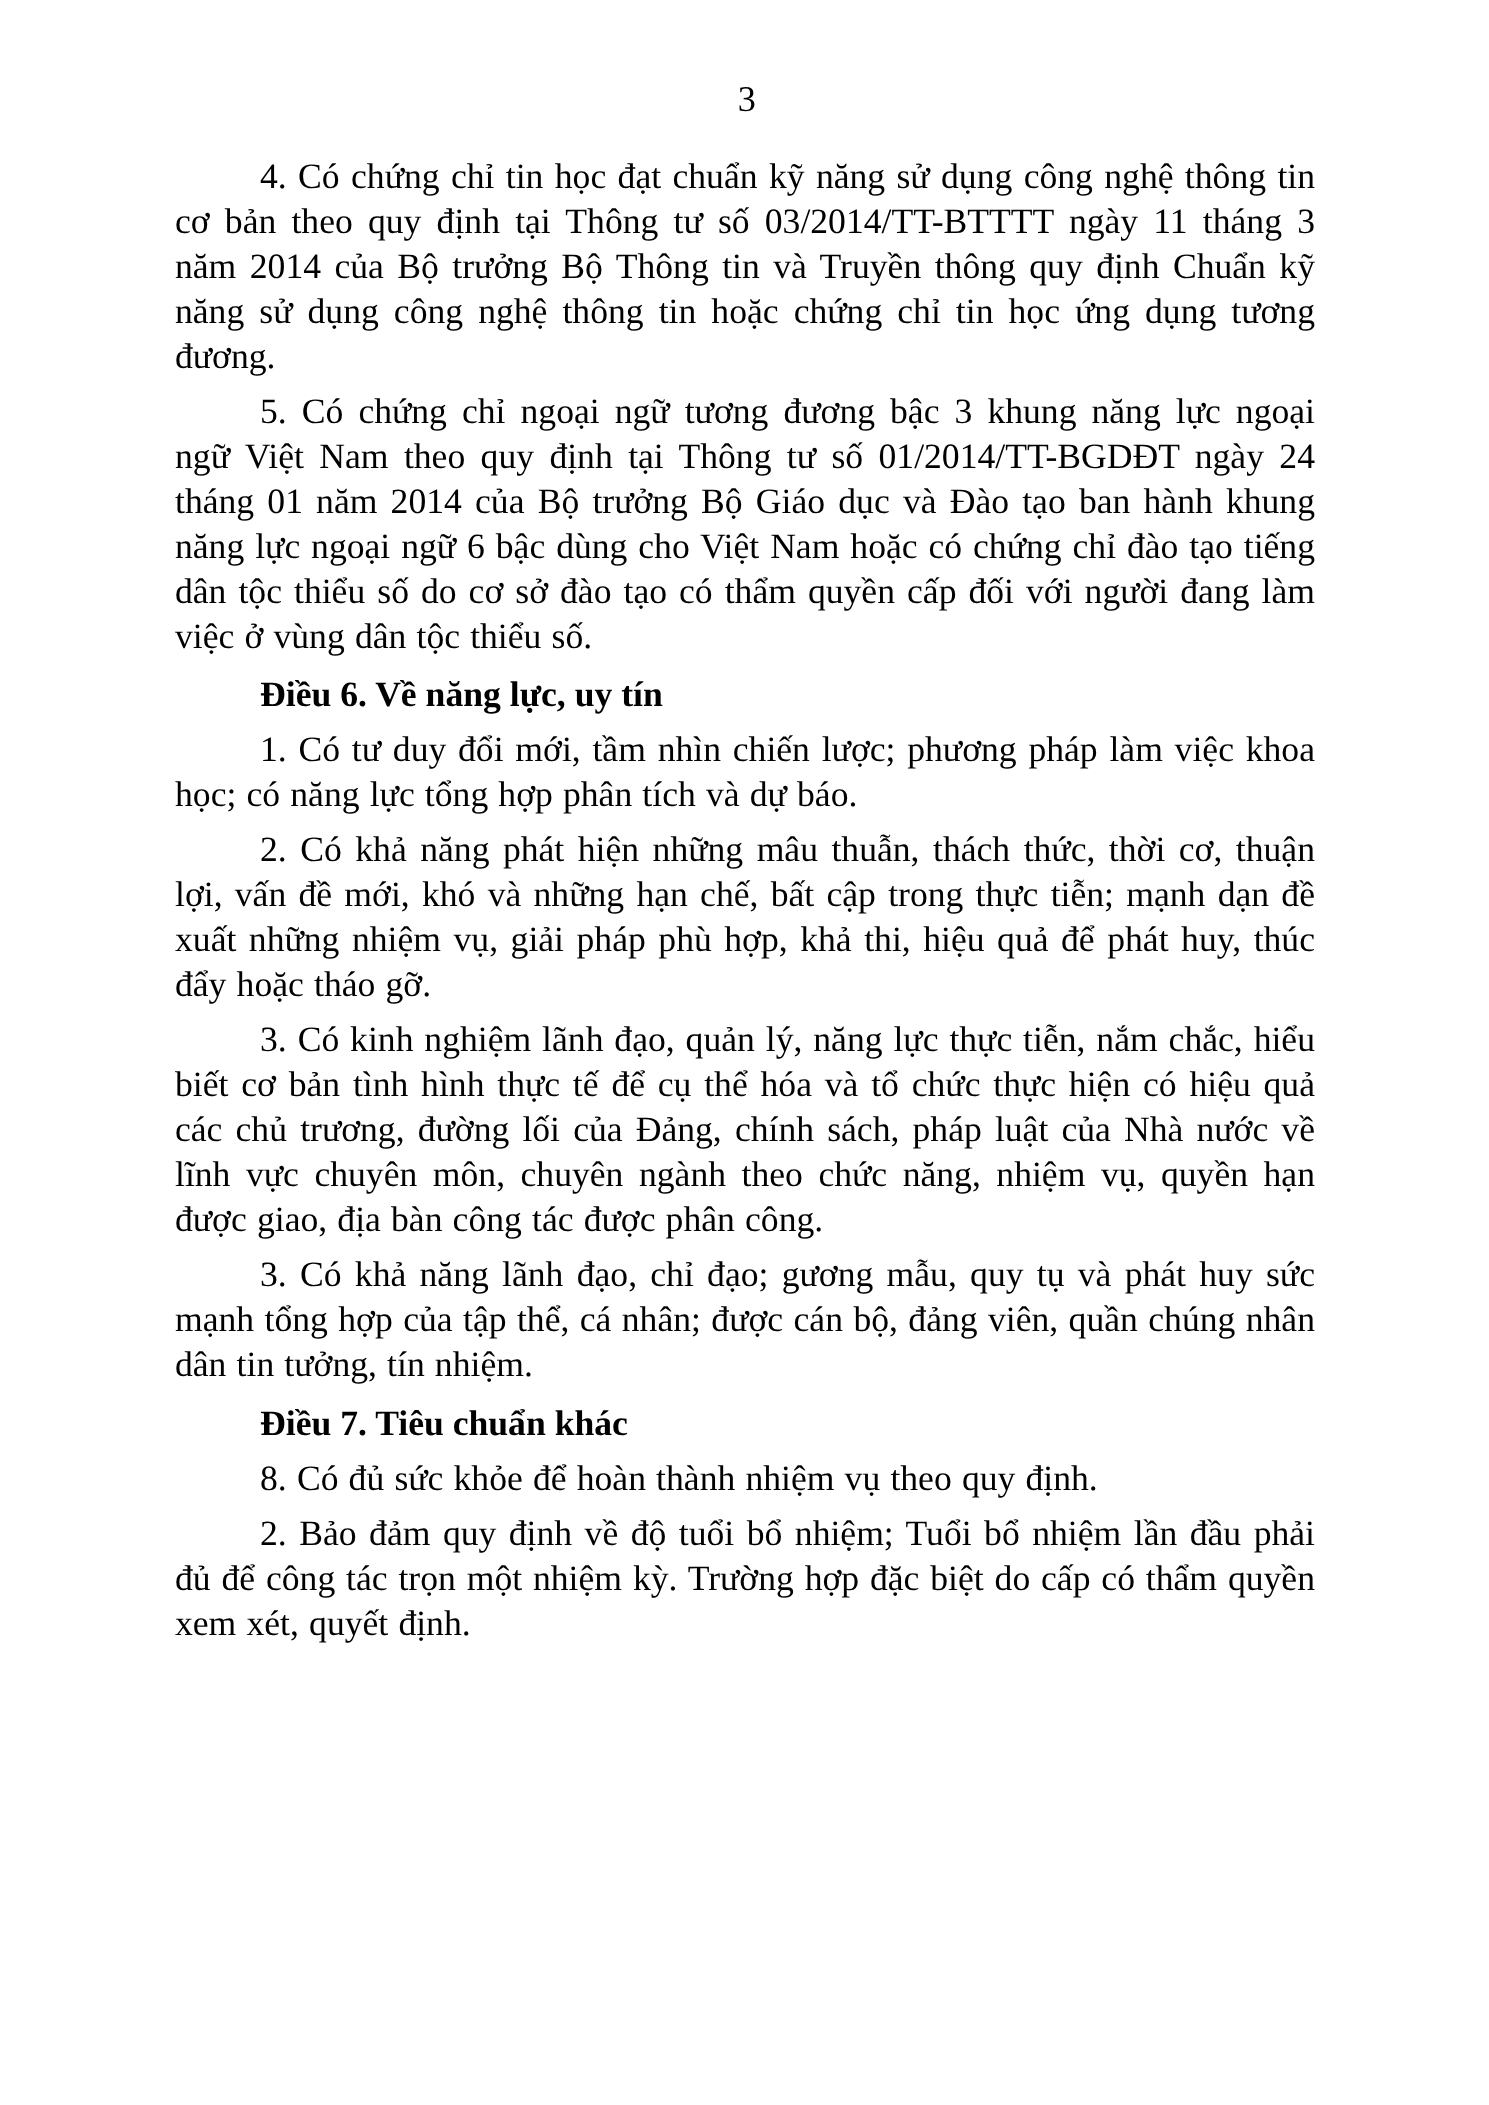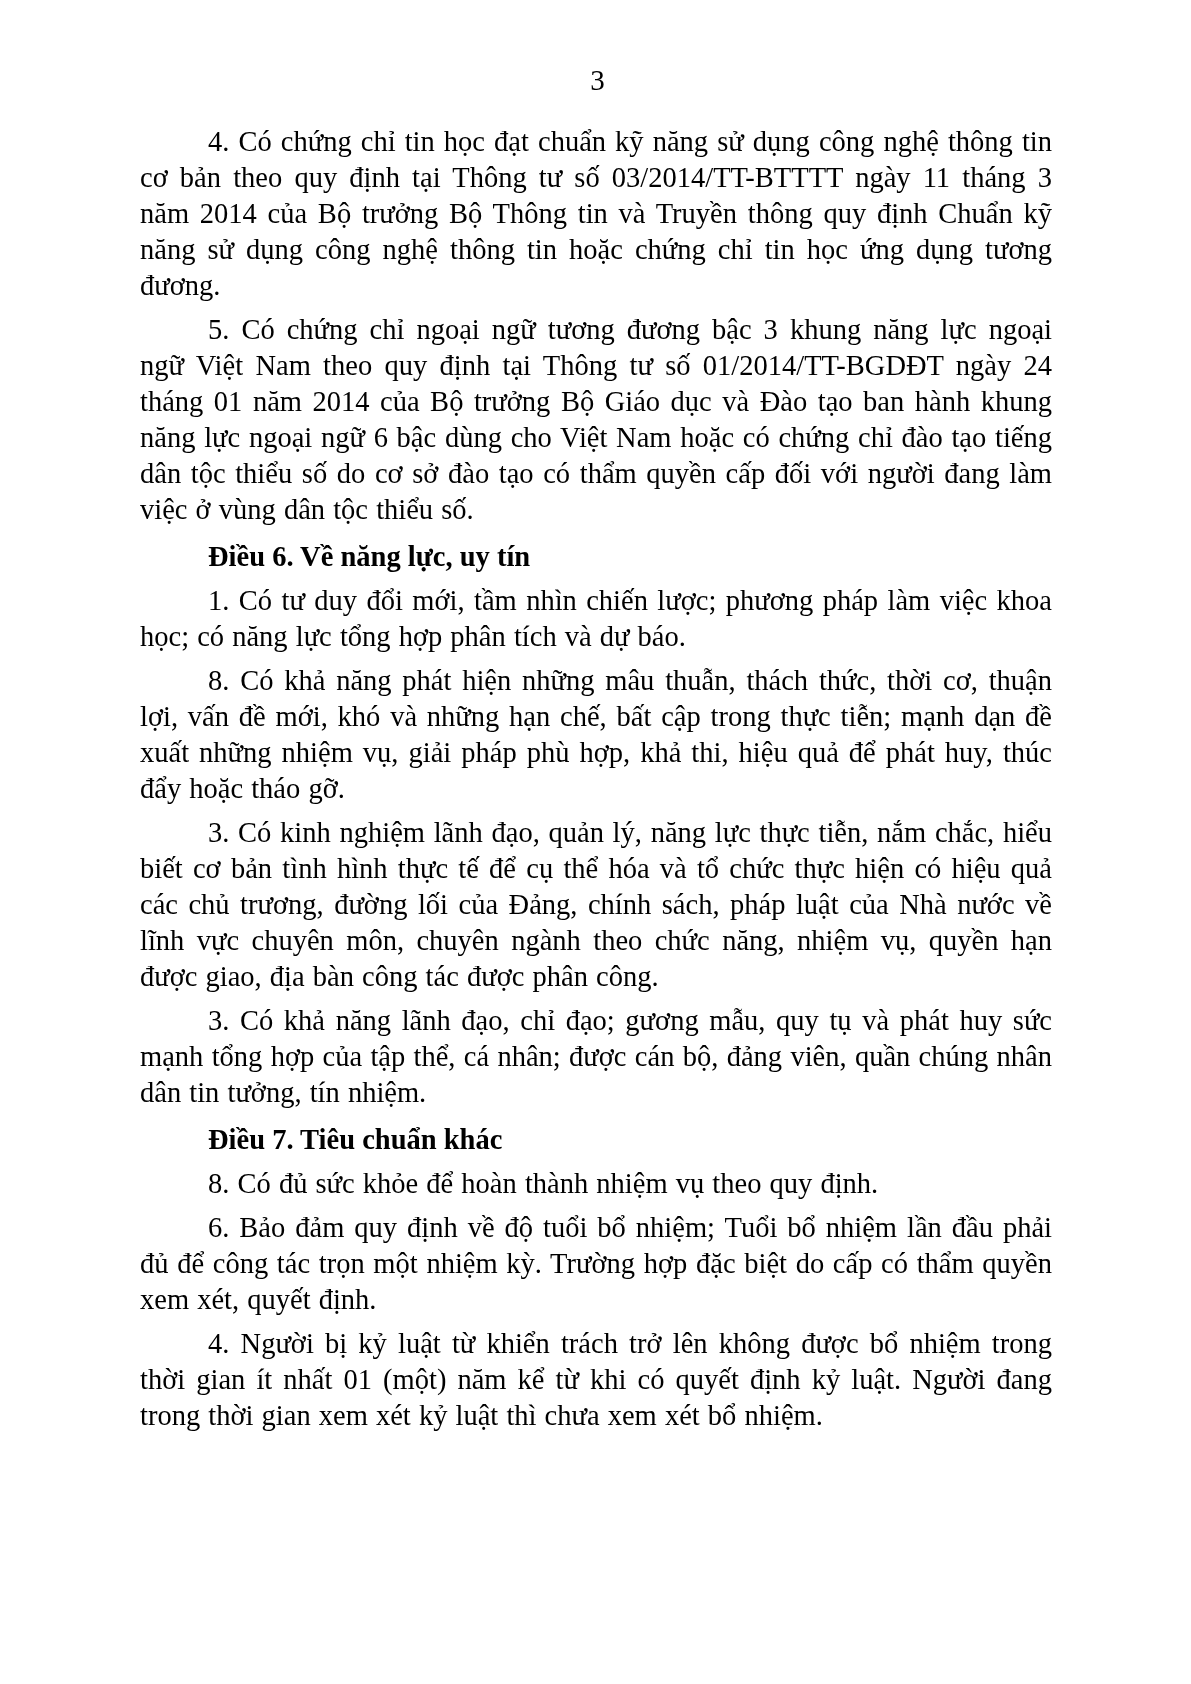--- a/index.html
+++ b/index.html
@@ -53,29 +53,28 @@
   <div class="page-number">3</div>
 
   <p class="para">4. Có chứng chỉ tin học đạt chuẩn kỹ năng sử dụng công nghệ thông tin cơ bản theo quy định tại Thông tư số 03/2014/TT-BTTTT ngày 11 tháng 3 năm 2014 của Bộ trưởng Bộ Thông tin và Truyền thông quy định Chuẩn kỹ năng sử dụng công nghệ thông tin hoặc chứng chỉ tin học ứng dụng tương đương.</p>
 
   <p class="para">5. Có chứng chỉ ngoại ngữ tương đương bậc 3 khung năng lực ngoại ngữ Việt Nam theo quy định tại Thông tư số 01/2014/TT-BGDĐT ngày 24 tháng 01 năm 2014 của Bộ trưởng Bộ Giáo dục và Đào tạo ban hành khung năng lực ngoại ngữ 6 bậc dùng cho Việt Nam hoặc có chứng chỉ đào tạo tiếng dân tộc thiểu số do cơ sở đào tạo có thẩm quyền cấp đối với người đang làm việc ở vùng dân tộc thiểu số.</p>
 
   <h2 class="heading">Điều 6. Về năng lực, uy tín</h2>
 
   <p class="para">1. Có tư duy đổi mới, tầm nhìn chiến lược; phương pháp làm việc khoa học; có năng lực tổng hợp phân tích và dự báo.</p>
 
-  <p class="para">8. Có khả năng phát hiện những mâu thuẫn, thách thức, thời cơ, thuận lợi, vấn đề mới, khó và những hạn chế, bất cập trong thực tiễn; mạnh dạn đề xuất những nhiệm vụ, giải pháp phù hợp, khả thi, hiệu quả để phát huy, thúc đẩy hoặc tháo gỡ.</p>
+  <p class="para">2. Có khả năng phát hiện những mâu thuẫn, thách thức, thời cơ, thuận lợi, vấn đề mới, khó và những hạn chế, bất cập trong thực tiễn; mạnh dạn đề xuất những nhiệm vụ, giải pháp phù hợp, khả thi, hiệu quả để phát huy, thúc đẩy hoặc tháo gỡ.</p>
 
   <p class="para">3. Có kinh nghiệm lãnh đạo, quản lý, năng lực thực tiễn, nắm chắc, hiểu biết cơ bản tình hình thực tế để cụ thể hóa và tổ chức thực hiện có hiệu quả các chủ trương, đường lối của Đảng, chính sách, pháp luật của Nhà nước về lĩnh vực chuyên môn, chuyên ngành theo chức năng, nhiệm vụ, quyền hạn được giao, địa bàn công tác được phân công.</p>
 
 
   <p class="para">3. Có khả năng lãnh đạo, chỉ đạo; gương mẫu, quy tụ và phát huy sức mạnh tổng hợp của tập thể, cá nhân; được cán bộ, đảng viên, quần chúng nhân dân tin tưởng, tín nhiệm.</p>
 
   <h2 class="heading">Điều 7. Tiêu chuẩn khác</h2>
 
   <p class="para">8. Có đủ sức khỏe để hoàn thành nhiệm vụ theo quy định.</p>
 
-  <p class="para">6. Bảo đảm quy định về độ tuổi bổ nhiệm; Tuổi bổ nhiệm lần đầu phải đủ để công tác trọn một nhiệm kỳ. Trường hợp đặc biệt do cấp có thẩm quyền xem xét, quyết định.</p>
+  <p class="para">2. Bảo đảm quy định về độ tuổi bổ nhiệm; Tuổi bổ nhiệm lần đầu phải đủ để công tác trọn một nhiệm kỳ. Trường hợp đặc biệt do cấp có thẩm quyền xem xét, quyết định.</p>
 
 
-  <p class="para">4. Người bị kỷ luật từ khiển trách trở lên không được bổ nhiệm trong thời gian ít nhất 01 (một) năm kể từ khi có quyết định kỷ luật. Người đang trong thời gian xem xét kỷ luật thì chưa xem xét bổ nhiệm.</p>
 
 </div>
 
 </body></html>

